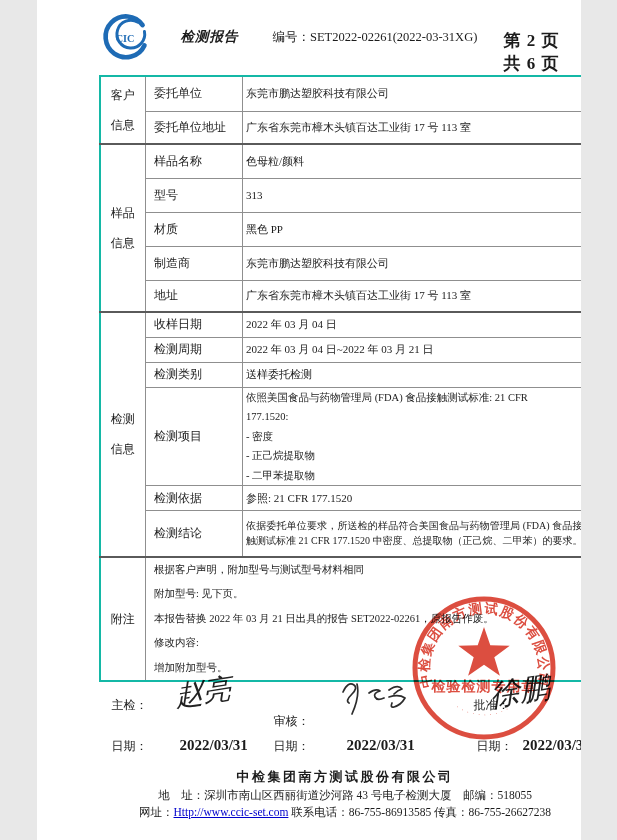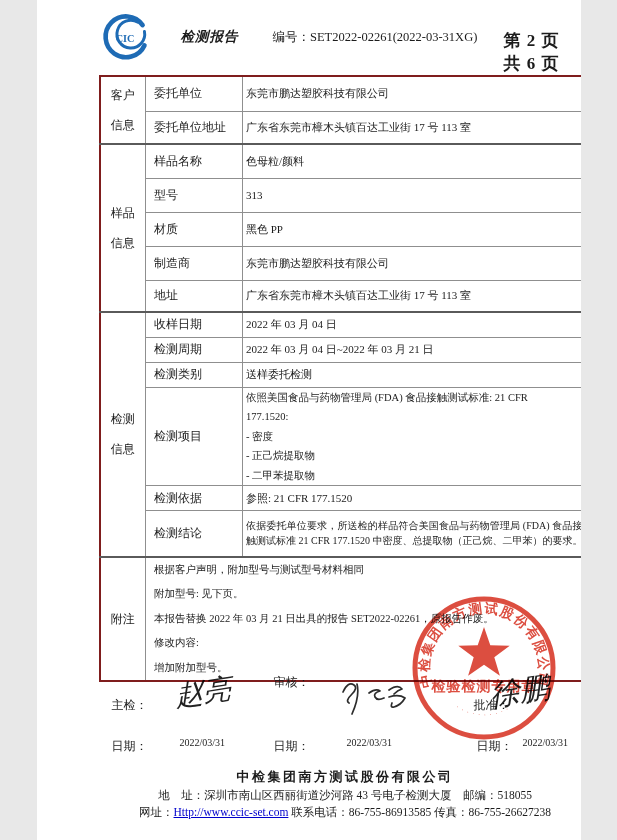--- a/index.html
+++ b/index.html
@@ -11,37 +11,37 @@
 
   
   .hdr-logo { position:absolute; left:60px; top:13px; width:56px; height:50px; }
   .hdr-title { position:absolute; left:144px; top:28px; font-size:13.5px; font-weight:bold; letter-spacing:1px;font-style:italic; }
   .hdr-no { position:absolute; left:236px; top:29px; font-size:12.5px; font-weight:normal;text-align:center; }
   .hdr-page { position:absolute; left:467px; top:29px; font-size:17px; font-weight:bold; letter-spacing:1px; }
 
   
   table.report { position:absolute; left:62px; top:75px; width:492px;
     border-collapse:collapse; table-layout:fixed; }
-  table.report { border:2px solid #7f1d1d; }
+  table.report { border:2px solid #14b8a6; }
   table.report td { border:1px solid #8f8f8f; vertical-align:middle; }
   tr.gsep td { border-top:2px solid #5a5a5a; }
   td.gcell { width:46px; text-align:center; font-size:12px; white-space:pre-line; line-height:30px; }
   td.lbl { width:97px; font-size:12px; padding-left:8px; }
   td.val { font-size:11px; padding-left:3px; padding-right:8px; }
   td.val.multi { font-size:10.5px; white-space:pre-line; line-height:19.5px;border-radius:16px; }
   td.val.concl { font-size:10px; line-height:15px; text-align:justify; padding-top:2px; padding-bottom:2px; }
   td.val.notes { font-size:10.5px; white-space:pre-line; line-height:24.5px; padding-left:8px; vertical-align:middle; }
   tr.r35{height:35px} tr.r33{height:33px} tr.r34{height:34px} tr.r32{height:32px}
   tr.r25{height:25px} tr.r90{height:90px} tr.r46{height:46px} tr.r122{height:122px}
 
   
   .abs { position:absolute; }
   .sig-label { font-size:12px; }
   .date-label { font-size:12px; }
-  .date-val { font-size:10px; }
+  .date-val { font-size:15px;font-weight:bold; }
   .handsig { font-size:28px; color:#222; font-style:italic;
     transform:rotate(-9deg) skewX(-4deg); transform-origin:left bottom; white-space:nowrap;
     mix-blend-mode:multiply; }
 
   
   .stamp { position:absolute; left:367px; top:588px; width:160px; height:160px;
     opacity:0.9; mix-blend-mode:multiply; z-index:5; }
 
   
   .foot { position:absolute; left:0; width:617px; text-align:center; }
@@ -146,21 +146,21 @@
 本报告替换 2022 年 03 月 21 日出具的报告 SET2022-02261，原报告作废。
 修改内容:
 增加附加型号。</td>
       </tr>
     </tbody>
   </table>
 
   <div class="abs sig-label" style="left:75px; top:697px;">主检：</div>
   <div class="abs handsig" style="left:140px; top:678px;">赵亮</div>
 
-  <div class="abs sig-label" style="left:237px; top:674px;">审核：</div>
+  <div class="abs sig-label" style="left:237px; top:713px;">审核：</div>
   <svg class="abs" style="left:296px; top:676px; mix-blend-mode:multiply;" width="84" height="44" viewBox="0 0 84 44">
     <g fill="none" stroke="#2c2c2c" stroke-width="1.7" stroke-linecap="round" stroke-linejoin="round">
       <path d="M10 16 q5 -11 11 -7 q4 3 -2 9 q-7 7 -3 9"></path>
       <path d="M24 8 q3 12 -5 30"></path>
       <path d="M36 17 q7 -5 11 -2 q-7 2 -5 6 q2 4 9 1"></path>
       <path d="M56 14 q9 -6 13 -1 q-4 1 -8 5 m-5 3 q10 -3 16 1 q-4 7 -11 9 q-4 1 -2 -4"></path>
     </g>
   </svg>
 
   <div class="abs sig-label" style="left:437px; top:697px;font-family:Liberation Serif, serif;">批准：</div>

